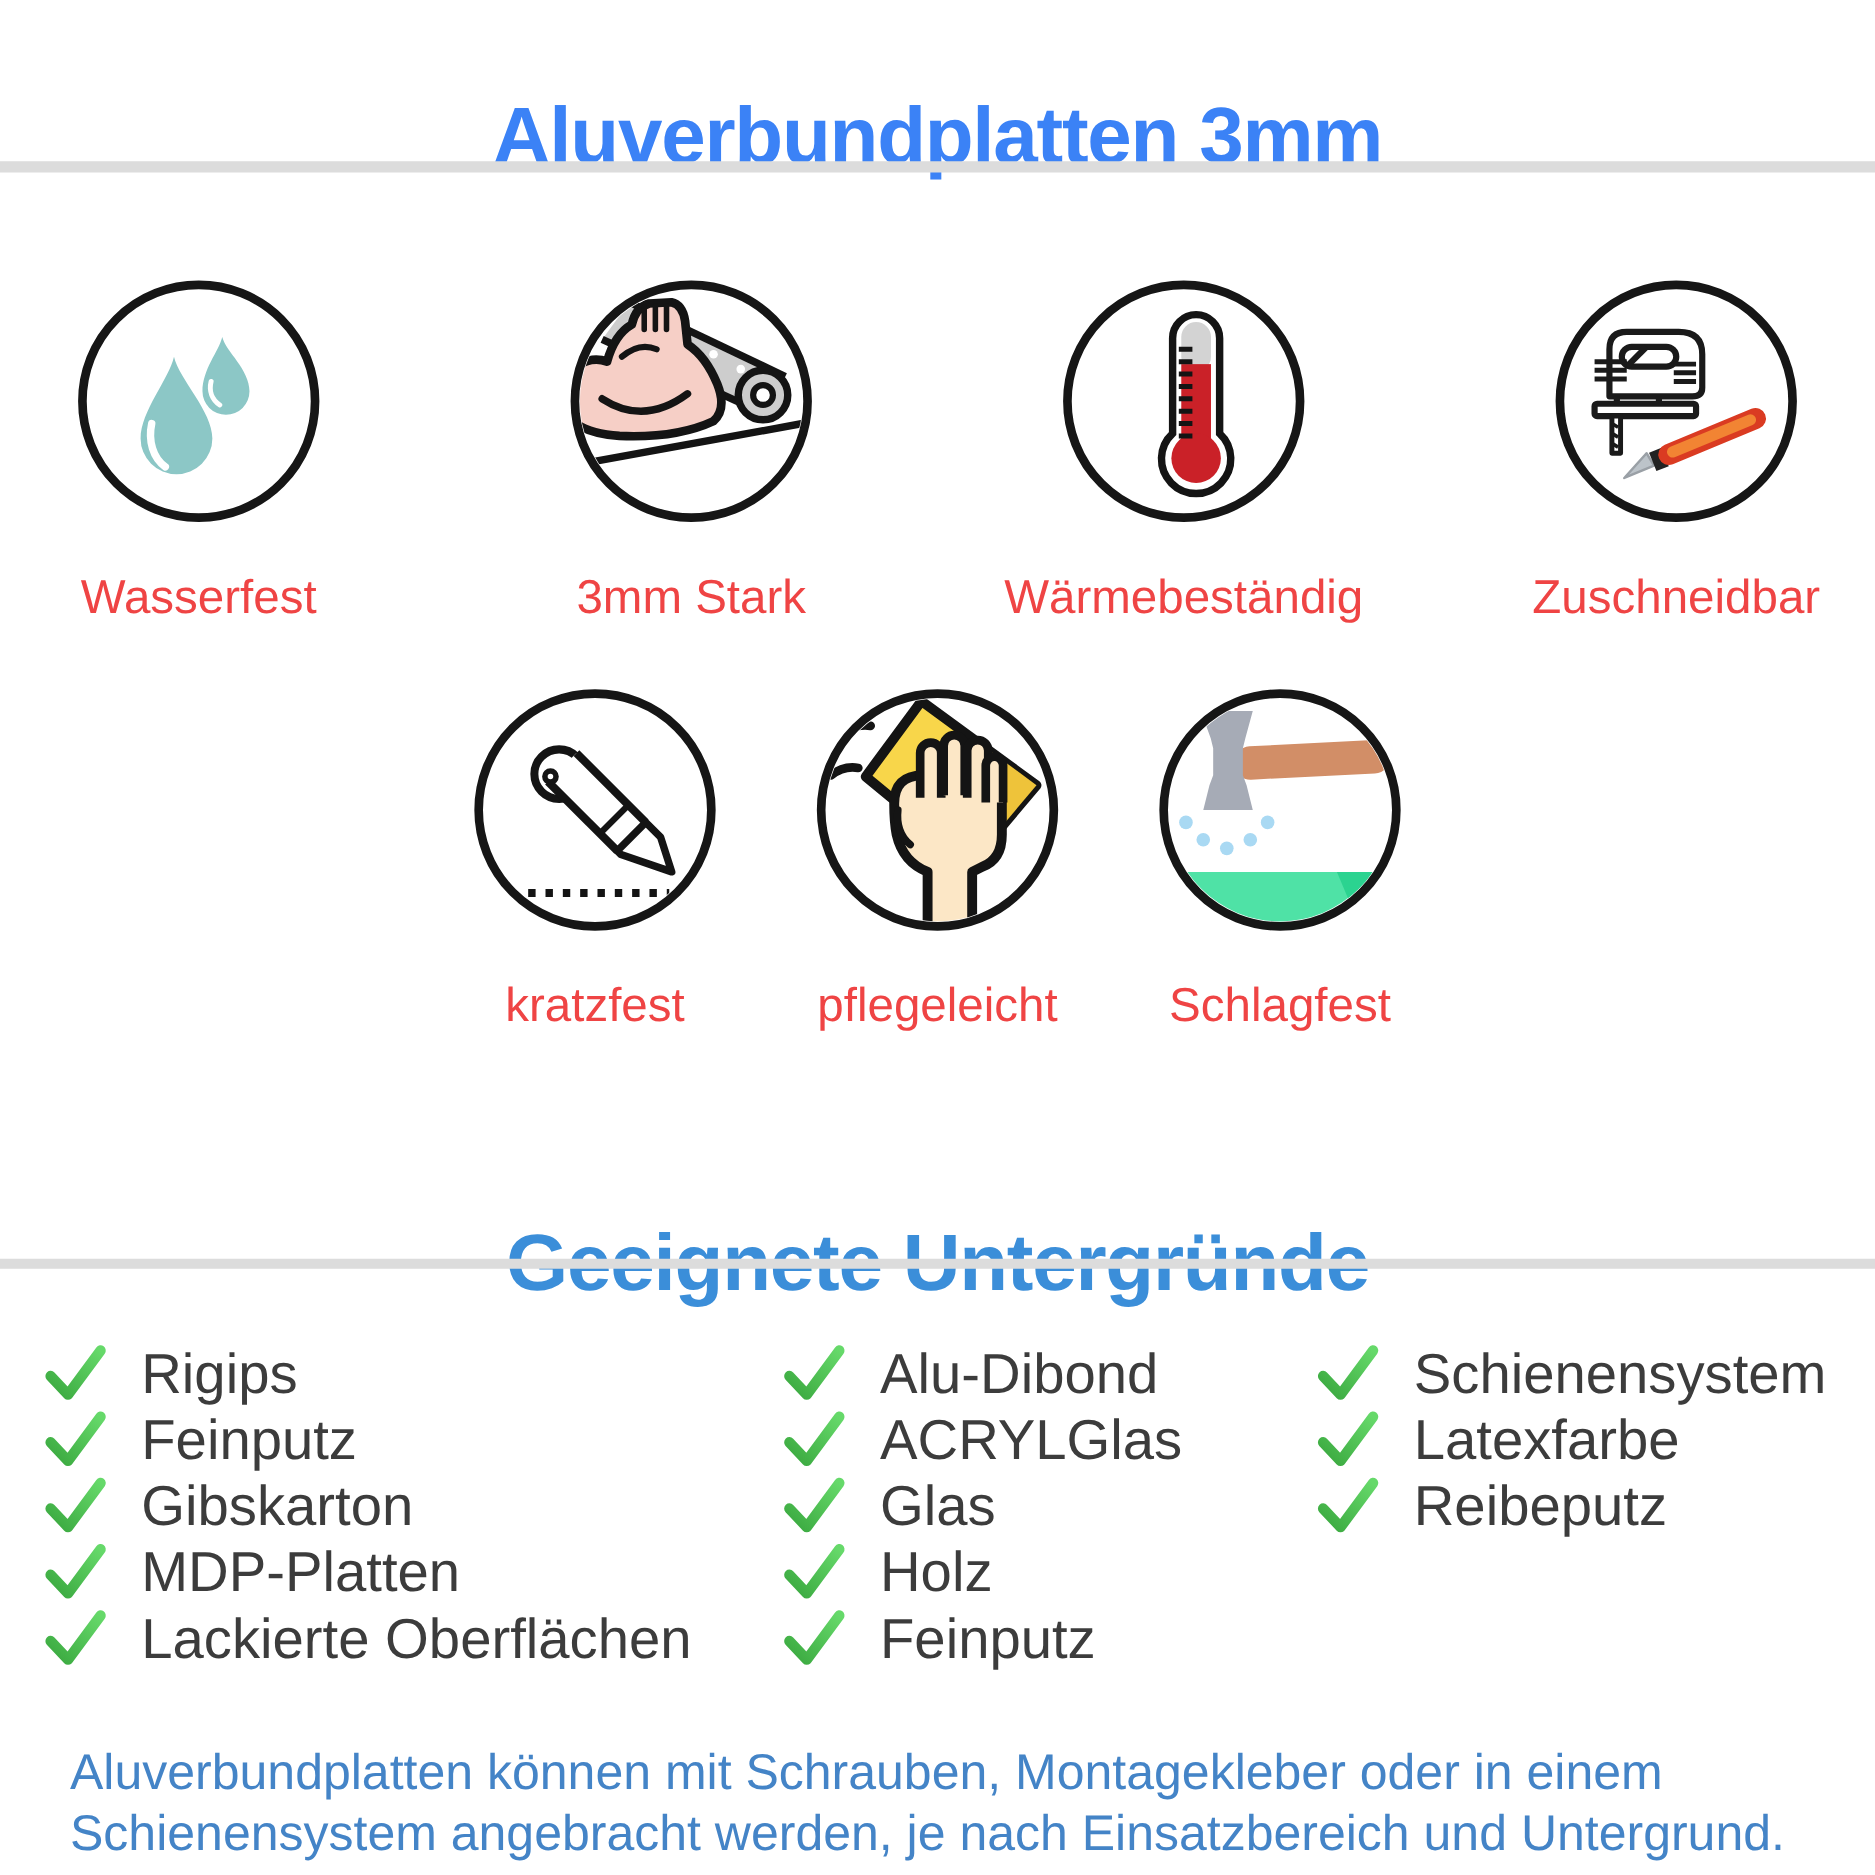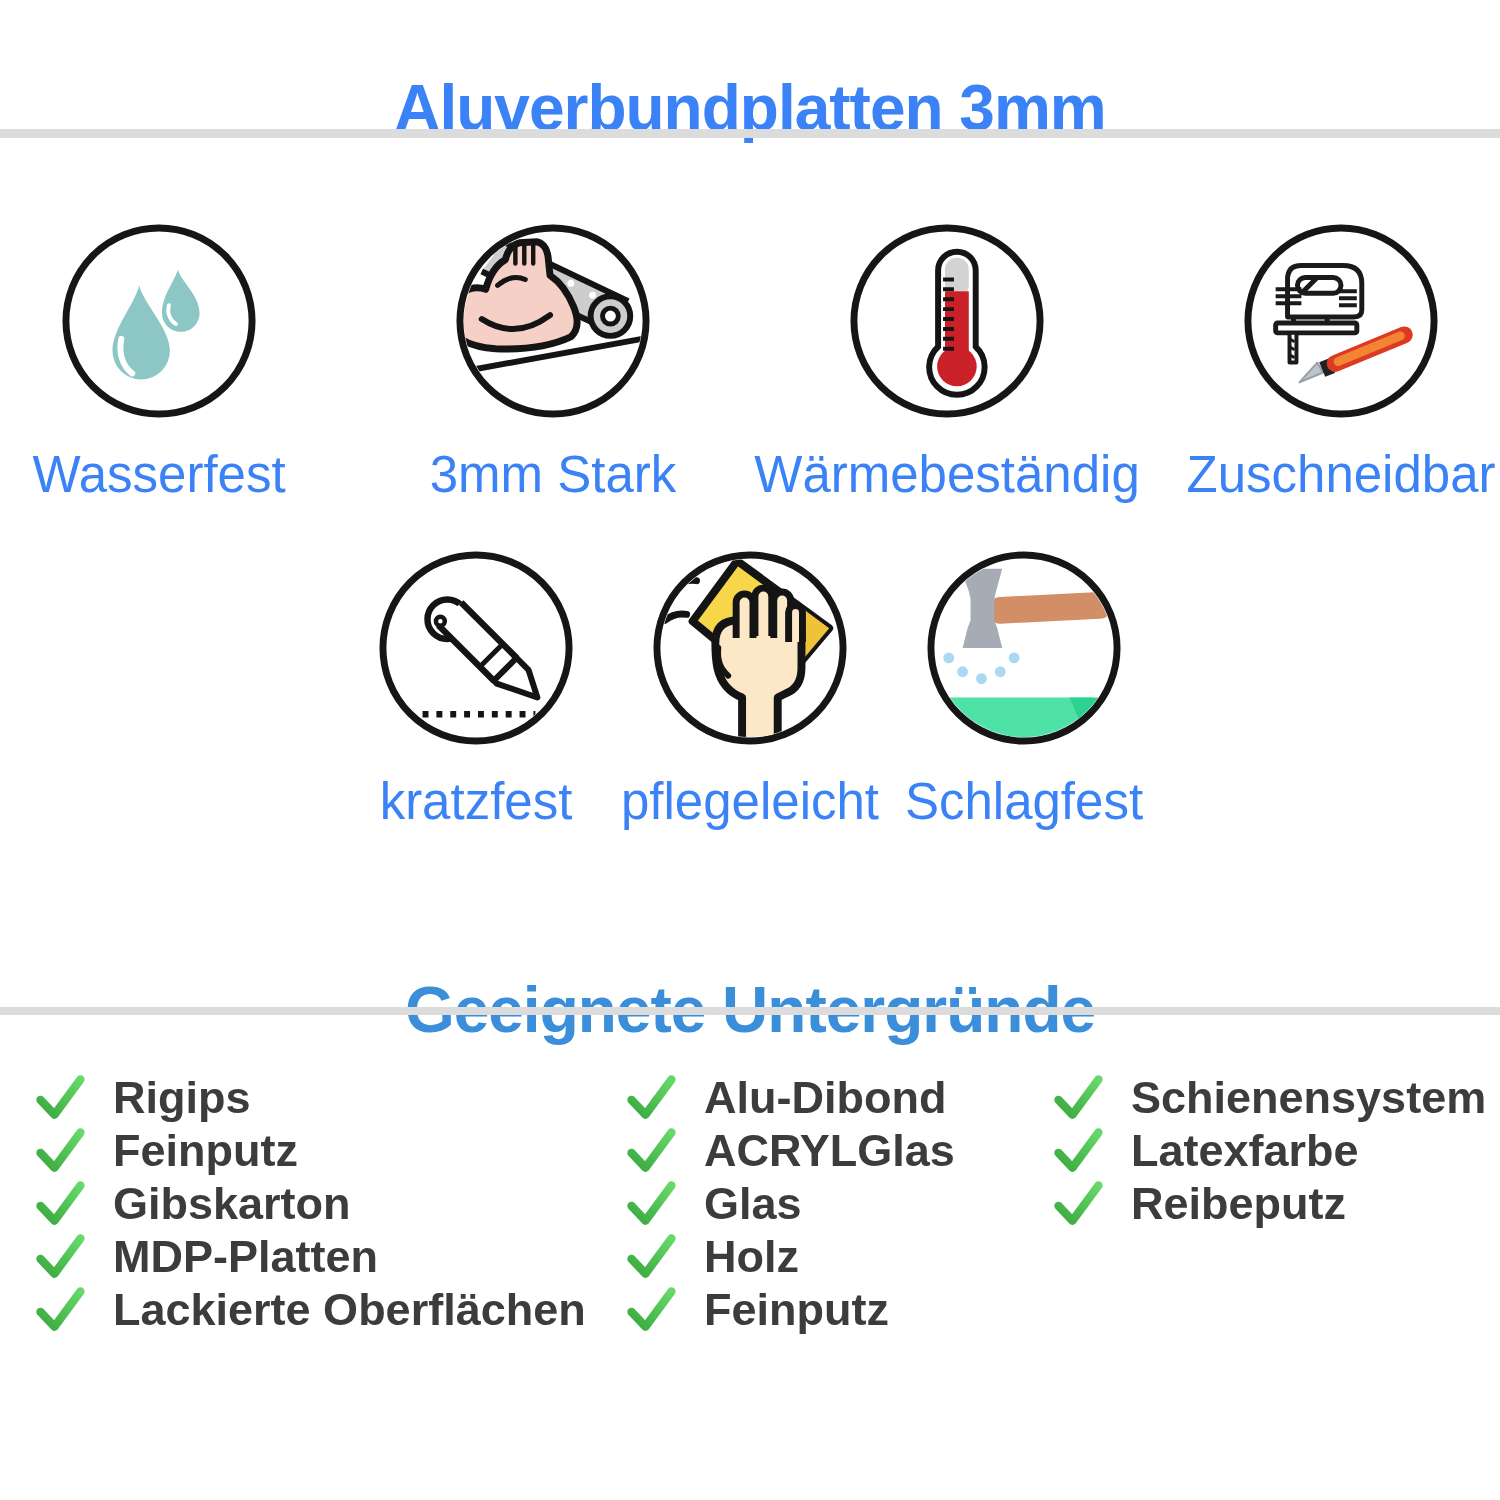--- a/index.html
+++ b/index.html
@@ -10,24 +10,24 @@
   .title-main{top:28px;color:#3b82f6;}
   .title-section{top:920px;color:#3b8ed9;}
   .divider{position:absolute;left:0;width:1500px;background:#dcdcdc;}
   .divider1{top:129px;height:9px;}
   .divider2{top:1007px;height:8px;}
   .features-row{position:absolute;display:flex;}
   .row1{top:222px;left:60px;width:1380px;justify-content:space-between;}
   .row2{top:549px;left:0;width:1500px;justify-content:center;gap:76px;}
   .feature{width:198px;display:flex;flex-direction:column;align-items:center;}
   .feature svg{display:block;}
-  .flabel{margin-top:25px;font-size:51px;color:#3b82f6;white-space:nowrap;}
+  .flabel{margin-top:37px;font-size:38px;color:#ef4444;white-space:nowrap;}
   .col{position:absolute;top:1072px;}
   .col1{left:34px;} .col2{left:625px;} .col3{left:1052px;}
-  .check-row{display:flex;align-items:flex-start;height:53px;font-weight:bold;}
+  .check-row{display:flex;align-items:flex-end;height:53px;}
   .check-row svg{flex:0 0 auto;margin-right:27px;}
   .check-row span{font-size:45px;color:#3c3c3c;white-space:nowrap;}
   .footer{position:absolute;left:56px;top:1394px;font-size:40px;line-height:49px;color:#4484c7;}
   .hiddefs{position:absolute;width:0;height:0;}
 </style>
 </head>
 <body>
 
 <svg class="hiddefs" aria-hidden="true">
   <defs>
@@ -280,14 +280,18 @@
       <span>Latexfarbe</span>
     </div>
     <div class="check-row">
       <svg width="52" height="52" viewBox="0 0 56 56">
           <path d="M7,30 L22,46 L50,8" fill="none" stroke="url(#g-check)" stroke-width="9" stroke-linecap="round" stroke-linejoin="round"></path>
         </svg>
       <span>Reibeputz</span>
     </div>
   </div>
 
+  <div class="footer">
+    <div>Aluverbundplatten können mit Schrauben, Montagekleber oder in einem</div>
+    <div>Schienensystem angebracht werden, je nach Einsatzbereich und Untergrund.</div>
+  </div>
 
 </div>
 
 </body></html>

